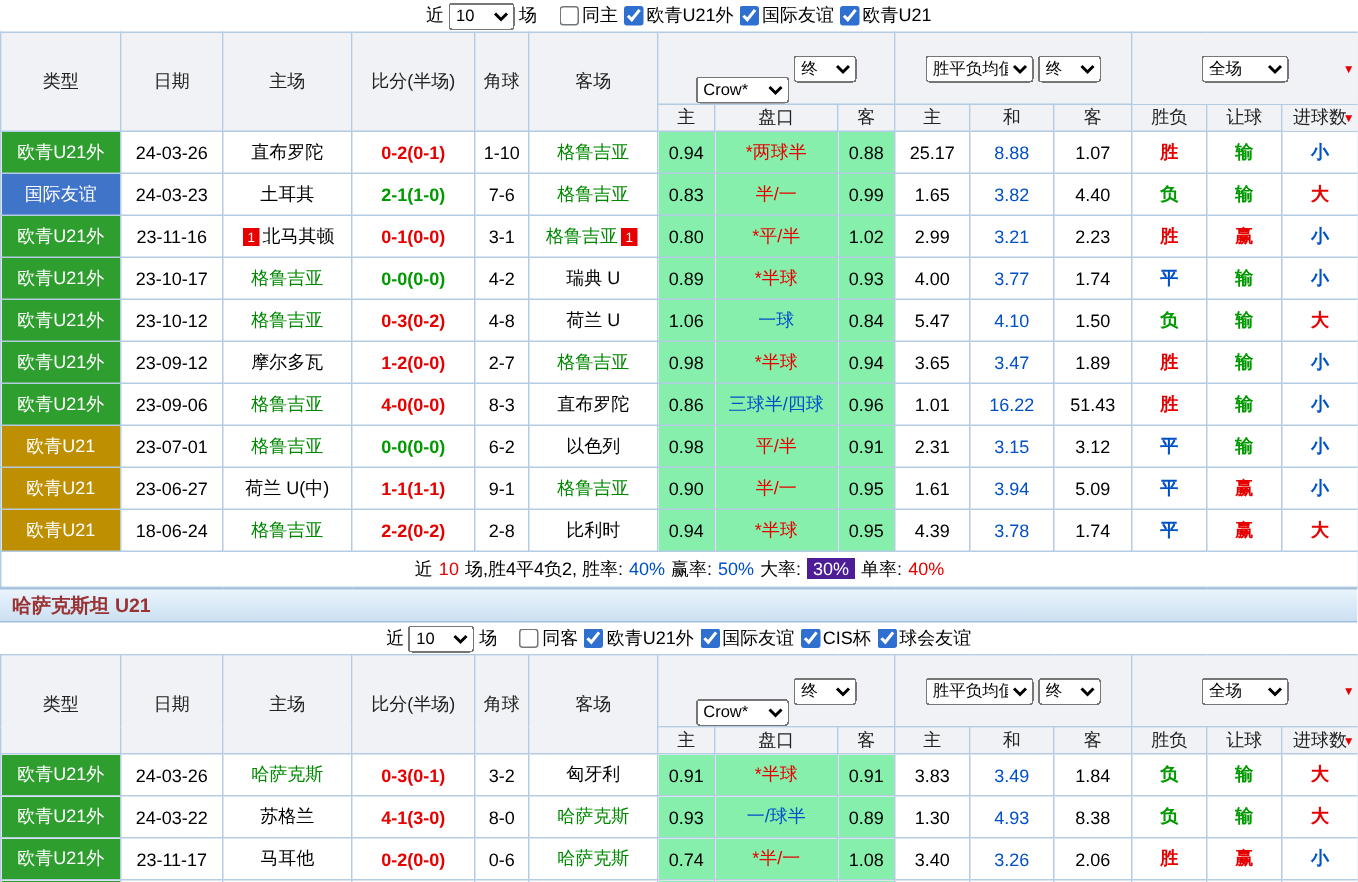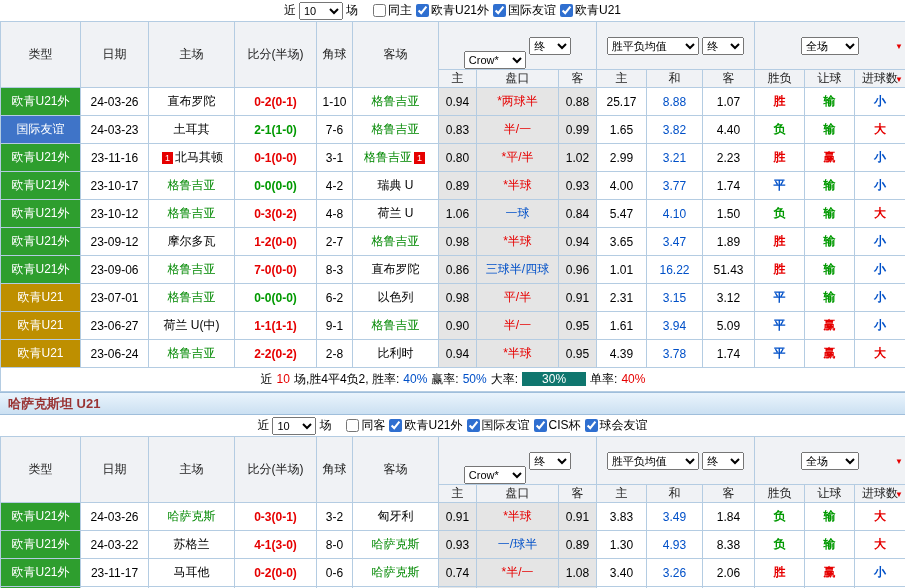--- a/index.html
+++ b/index.html
@@ -38,40 +38,40 @@
   }
   thead th { background: #F0F2F5; font-weight: normal; color: #222; }
   tr.h1 th { height: 20px; }
   tr.h2 th { height: 15px; }
   tbody.rows tr { height: 28px; }
   tbody.sum td { height: 24px; }
   .rel { position: relative; }
   .sort-arrow { position: absolute; right: 2px; top: 50%; transform: translateY(-50%); color: #E60000; font-size: 8px; cursor: pointer; }
   .sel { height: 18px; font-size: 11px; font-family: inherit; vertical-align: middle; }
   .w-recent { width: 44px; } .w-book { width: 62px; margin-top: 29px; } .w-fin { width: 42px; }
-  .w-avg { width: 92px; } .w-scope { width: 58px; }
+  .w-avg { width: 72px; } .w-scope { width: 58px; }
   
   .type-cell { color: #fff; }
   .tb-green { background: #2E9E2E; }
   .tb-blue  { background: #3F74C8; }
   .tb-gold  { background: #BE8F00; }
   .c-red   { color: #E60000; }
   .c-green { color: #009900; }
   .c-blue  { color: #0050C8; }
   .bold { font-weight: bold; }
   .score { font-weight: bold; }
-  .hcell { background: #e5e5e5; }
+  .hcell { background: #86efac; }
   .focus { color: #008800; }
   .rc-badge {
     display: inline-block; background: #E60000; color: #fff;
     font-size: 9px; width: 11px; height: 12px; line-height: 12px;
     text-align: center; vertical-align: middle; margin: 0 2px;
   }
   tbody.sum span { margin: 0 2px; }
-  .rate-badge { background: #0f766e; color: #fff; padding: 0 20px; }
+  .rate-badge { background: #4c1d95; color: #fff; padding: 0 4px; }
 </style>
 </head>
 <body>
 
 <div class="page">
 
 
 
   <div class="filter-row">
     <span>近</span>
@@ -248,21 +248,21 @@
           <td class="c-blue">3.47</td>
           <td>1.89</td>
           <td class="bold c-red">胜</td>
           <td class="bold c-green">输</td>
           <td class="bold c-blue">小</td>
         </tr>
         <tr>
           <td class="type-cell tb-green">欧青U21外</td>
           <td>23-09-06</td>
           <td class="team"><span class="focus">格鲁吉亚</span></td>
-          <td class="score c-red">7-0(0-0)</td>
+          <td class="score c-red">4-0(0-0)</td>
           <td class="corner">8-3</td>
           <td class="team"><span>直布罗陀</span></td>
           <td class="hcell">0.86</td>
           <td class="hcell c-blue">三球半/四球</td>
           <td class="hcell">0.96</td>
           <td>1.01</td>
           <td class="c-blue">16.22</td>
           <td>51.43</td>
           <td class="bold c-red">胜</td>
           <td class="bold c-green">输</td>
@@ -297,21 +297,21 @@
           <td class="hcell">0.95</td>
           <td>1.61</td>
           <td class="c-blue">3.94</td>
           <td>5.09</td>
           <td class="bold c-blue">平</td>
           <td class="bold c-red">赢</td>
           <td class="bold c-blue">小</td>
         </tr>
         <tr>
           <td class="type-cell tb-gold">欧青U21</td>
-          <td>23-06-24</td>
+          <td>18-06-24</td>
           <td class="team"><span class="focus">格鲁吉亚</span></td>
           <td class="score c-red">2-2(0-2)</td>
           <td class="corner">2-8</td>
           <td class="team"><span>比利时</span></td>
           <td class="hcell">0.94</td>
           <td class="hcell c-red">*半球</td>
           <td class="hcell">0.95</td>
           <td>4.39</td>
           <td class="c-blue">3.78</td>
           <td>1.74</td>

